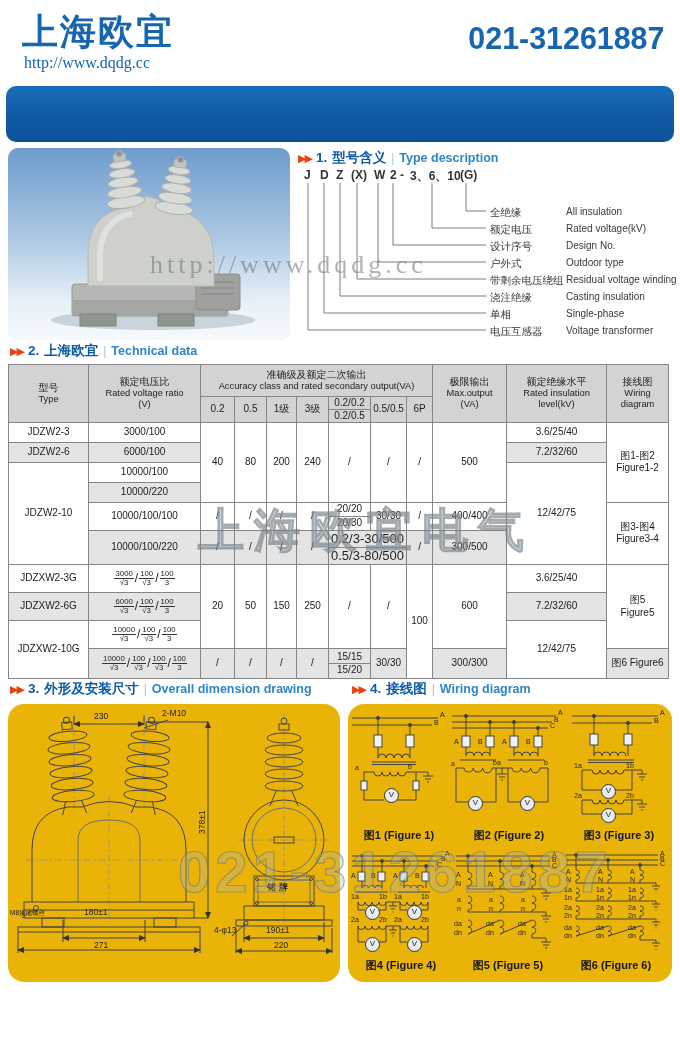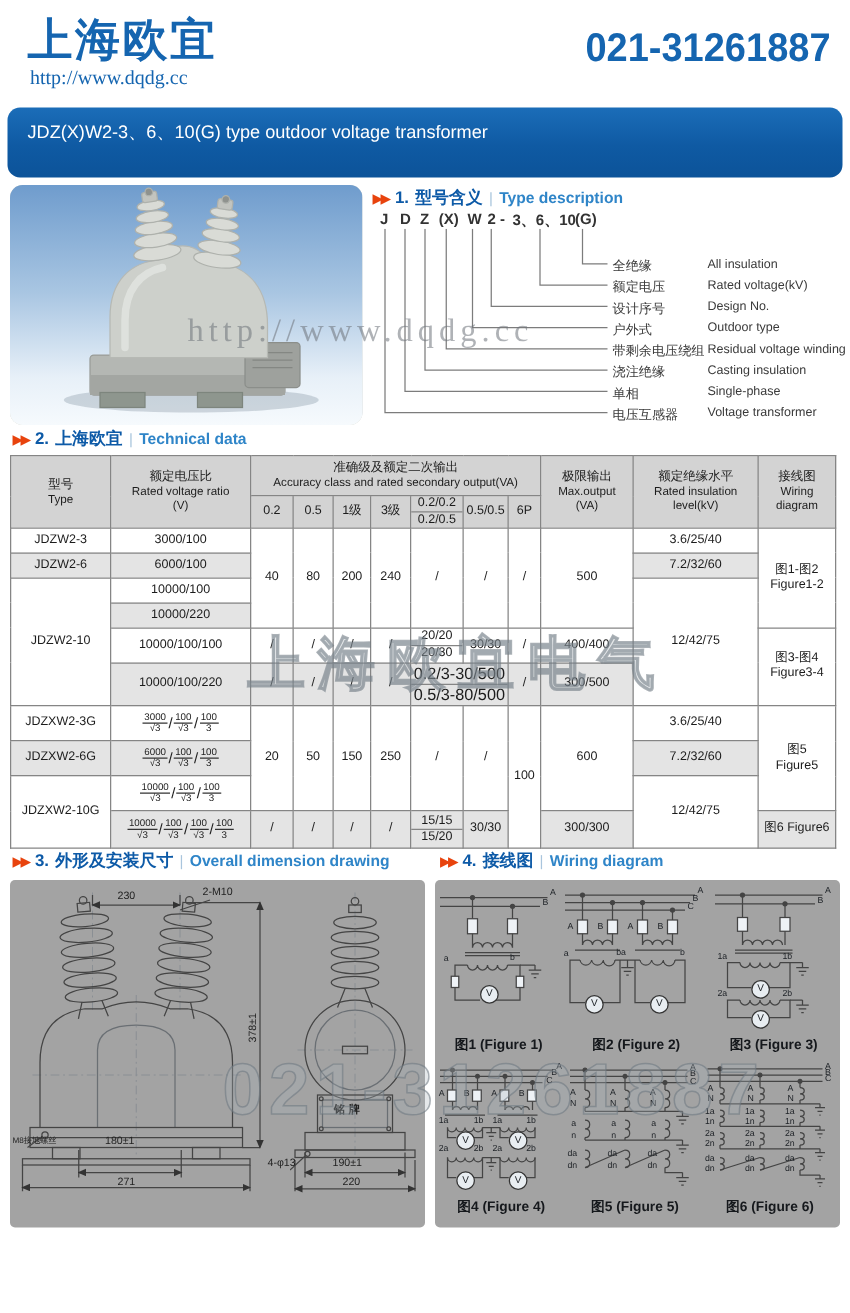--- a/index.html
+++ b/index.html
@@ -40,21 +40,21 @@
   td{font-size:10px;line-height:1.25;background:transparent;}
   tr.stripe{background:#e4e4e4;}
   .lnt{border-bottom:1px solid #858585;}
   .sm div{font-size:13px;}
   .hdiv{border-bottom:1px solid #858585;}
   .frac{display:inline-block;vertical-align:middle;text-align:center;font-size:7.8px;line-height:1.1;}
   .fn{display:block;border-bottom:1px solid #333;padding:0 1px;}
   .fd{display:block;}
   .fsl{font-size:12px;vertical-align:middle;margin:0 1px;}
   
-  .panel{position:absolute;top:704px;background:#a3a3a3;border-radius:4px;}
+  .panel{position:absolute;top:704px;background:#eab308;border-radius:16px;}
   #dimpanel{left:8px;width:332px;height:278px;}
   #wirpanel{left:348px;width:324px;height:278px;}
   .panel svg{position:absolute;stroke:#444;fill:none;stroke-width:1;}
   .dash{stroke:#8a8f94;stroke-dasharray:7 3 1.5 3;stroke-width:.8;}
   .fig{position:absolute;}
   .fig svg{left:0;top:0;}
   .cap{position:absolute;text-align:center;font-size:11px;font-weight:600;color:#15181c;}
   .lbl{position:absolute;font-size:7px;line-height:1;color:#1d2126;white-space:nowrap;}
   .vm{width:13px;height:13px;border:1.2px solid #333;border-radius:50%;text-align:center;line-height:12px;font-size:8px;background:#e8edf1;}
   .dim{font-size:8.5px;color:#222;}
@@ -71,21 +71,20 @@
 </head>
 <body>
 
 <div class="page">
 
   <div class="logo">上海欧宜</div>
   <div class="url">http://www.dqdg.cc</div>
   <div class="phone">021-31261887</div>
 
   <div class="tbar">
-    <div class="l2">JDZ(X)W2-3、6、10(G) type outdoor voltage transformer</div>
   </div>
 
   <div class="photo">
     <svg width="282" height="192" viewBox="0 0 282 192">
       <defs>
         <linearGradient id="pg" x1="0" y1="0" x2="0" y2="1">
           <stop offset="0" stop-color="#6f9ccd"></stop>
             <stop offset=".45" stop-color="#a9c6e2"></stop>
           <stop offset=".8" stop-color="#e7f0f8"></stop>
             <stop offset="1" stop-color="#f6fafd"></stop>

